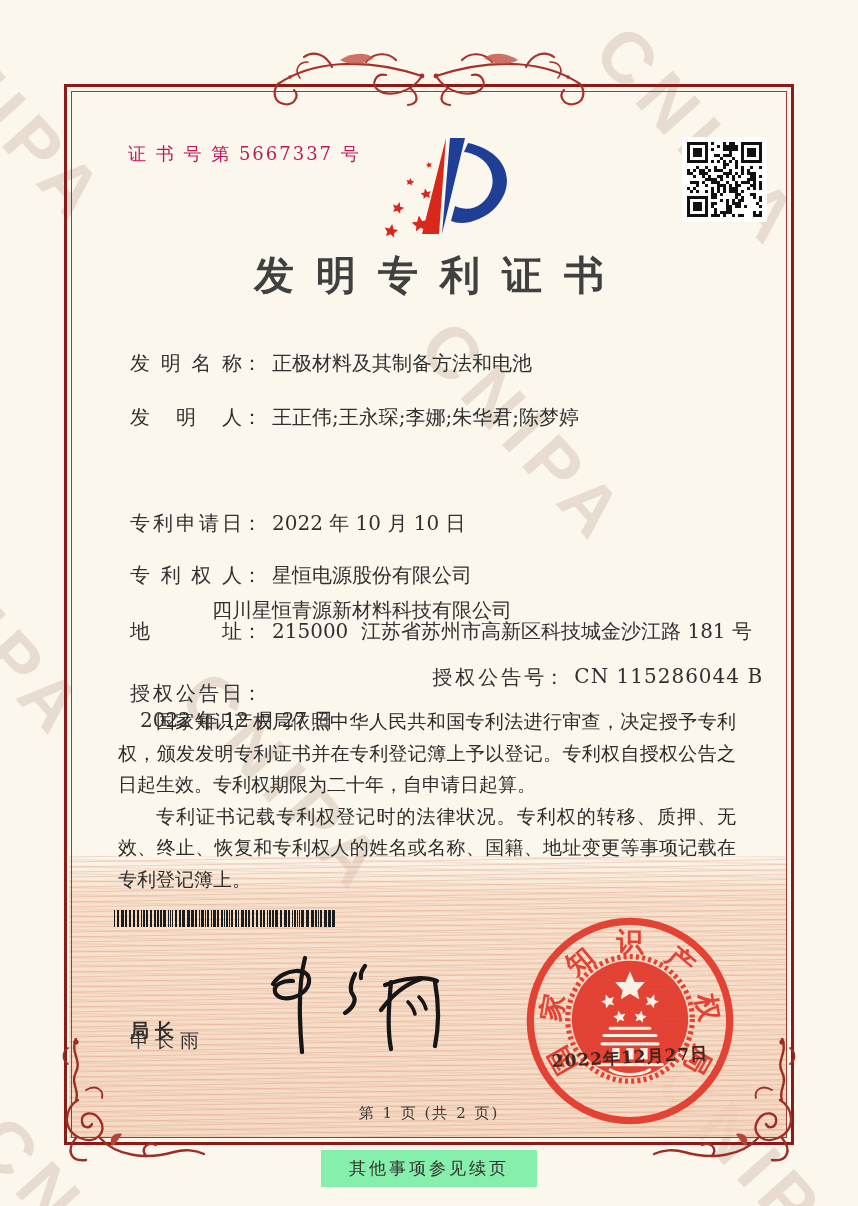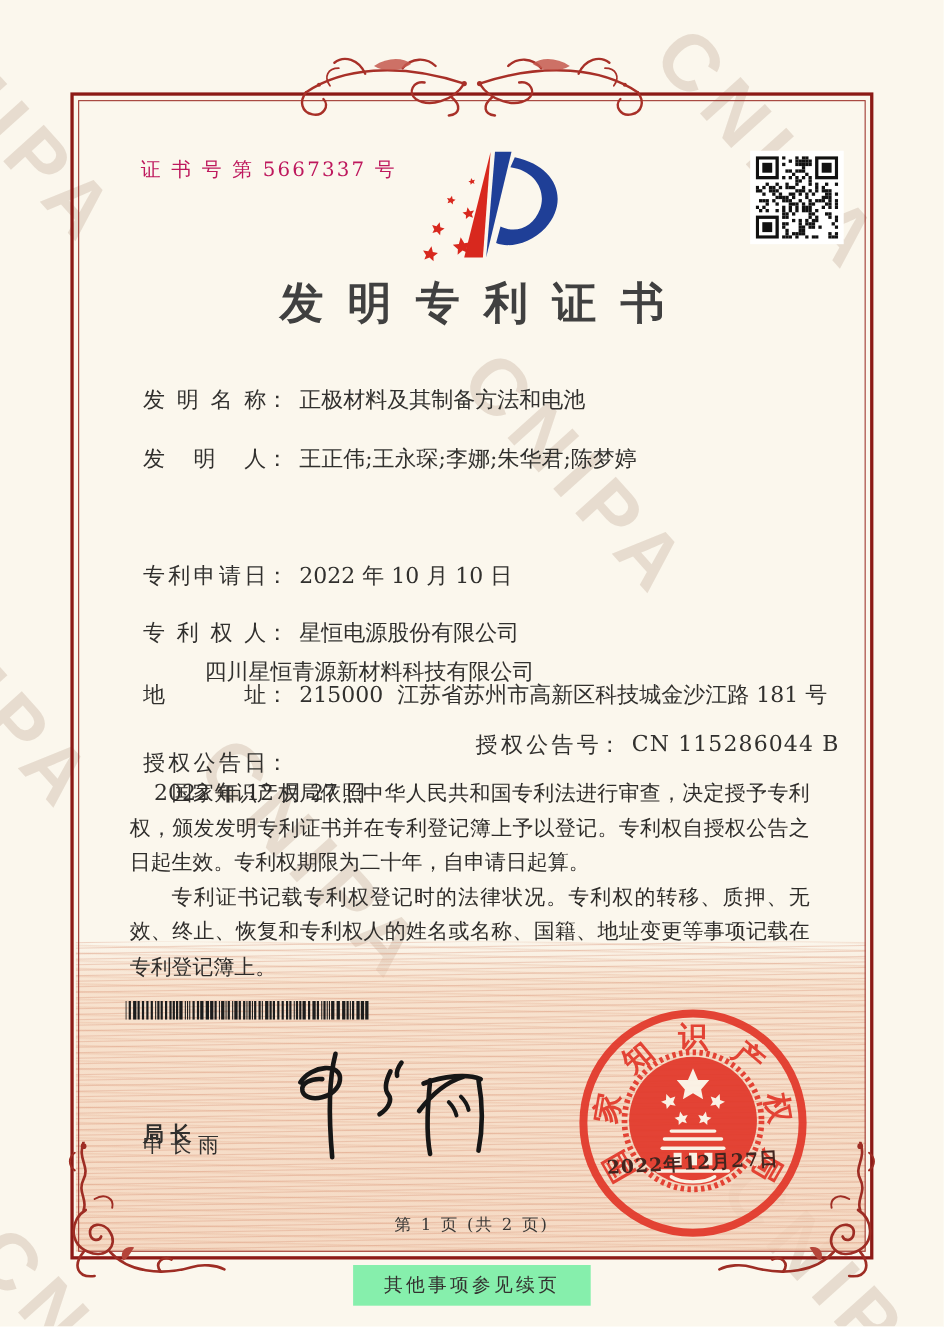--- a/index.html
+++ b/index.html
@@ -22,21 +22,21 @@
         linear-gradient(180deg, rgba(248,228,210,0) 0%, rgba(246,219,196,0.75) 14%, rgba(244,213,189,0.85) 100%);}
   .cert-no{position:absolute;left:128px;top:142px;font-size:18px;letter-spacing:2px;color:#be185d;z-index:2;}
   .title{position:absolute;left:0;top:248px;width:858px;text-align:center;font-size:40px;
       font-weight:600;letter-spacing:0.55em;text-indent:0.55em;color:#404040;z-index:2;}
   .qr-box{position:absolute;left:682px;top:137px;background:#ffffff;padding:5px;z-index:2;line-height:0;}
   .logo{position:absolute;left:352px;top:136px;z-index:2;}
   .row{position:absolute;left:130px;font-size:20px;z-index:2;}
   .lbl{display:inline-block;width:112px;text-align:justify;text-align-last:justify;vertical-align:top;}
   .col{vertical-align:top;}
   .val{margin-left:10px;white-space:pre;vertical-align:top;display:inline-block;}
-  .val2{margin-left:56px;white-space:pre;margin-top:8px;}
+  .val2{margin-left:82px;white-space:pre;margin-top:8px;}
   .grant-g1{display:inline-block;width:296px;margin-top:16px;}
   .paras{position:absolute;left:118px;top:706px;width:618px;font-size:19px;line-height:31.5px;
       text-align:justify;color:#2e2c2a;z-index:2;}
   .paras p{margin:0;text-indent:2em;}
   .bars{position:absolute;left:114px;top:910px;z-index:2;line-height:0;}
   .sig-title{position:absolute;left:130px;top:1018px;font-size:19px;letter-spacing:6px;z-index:4;font-weight:bold;}
   .sig-name{position:absolute;left:130px;top:1028px;font-size:19px;letter-spacing:6px;z-index:4;}
   .sig-script{position:absolute;left:248px;top:952px;z-index:4;}
   .seal{position:absolute;left:521px;top:912px;z-index:5;opacity:0.93;}
   .seal-date{position:absolute;left:524px;top:1046px;width:212px;text-align:center;font-size:17px;

